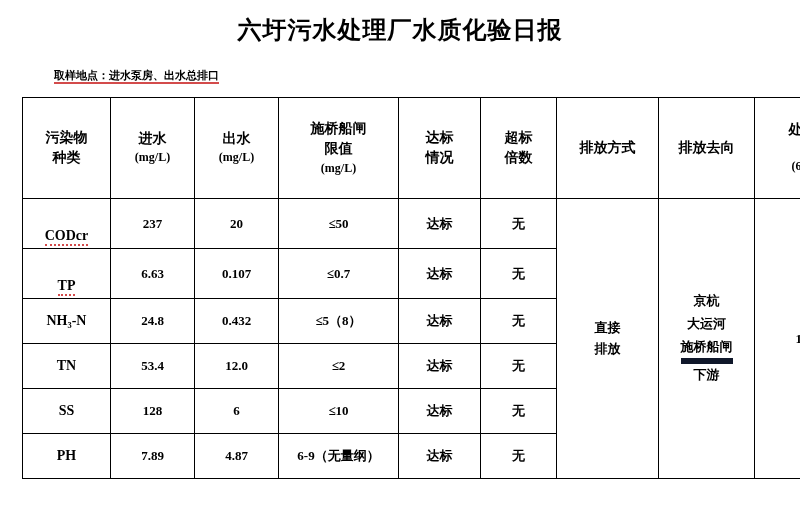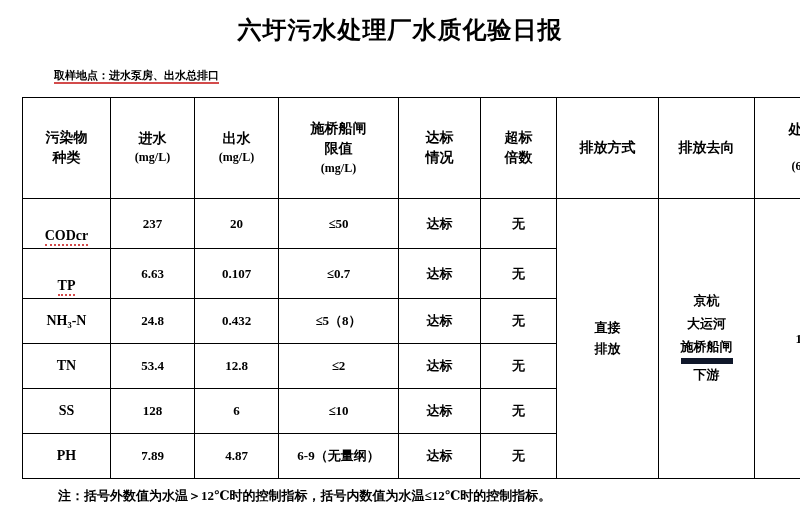--- a/index.html
+++ b/index.html
@@ -222,21 +222,21 @@
         <td>24.8</td>
         <td>0.432</td>
         <td>≤5（8）</td>
         <td>达标</td>
         <td>无</td>
       </tr>
 
       <tr>
         <td><span class="pollutant">TN</span></td>
         <td>53.4</td>
-        <td>12.8</td>
+        <td>12.0</td>
         <td>≤2</td>
         <td>达标</td>
         <td>无</td>
       </tr>
 
       <tr>
         <td><span class="pollutant">SS</span></td>
         <td>128</td>
         <td>6</td>
         <td>≤10</td>
@@ -248,15 +248,14 @@
         <td><span class="pollutant">PH</span></td>
         <td>7.89</td>
         <td>4.87</td>
         <td class="smallnum">6-9（无量纲）</td>
         <td>达标</td>
         <td>无</td>
       </tr>
     </tbody>
   </table>
 
-  <div class="footnote">注：括号外数值为水温＞12℃时的控制指标，括号内数值为水温≤12℃时的控制指标。</div>
 
 </div>
 
 </body></html>

